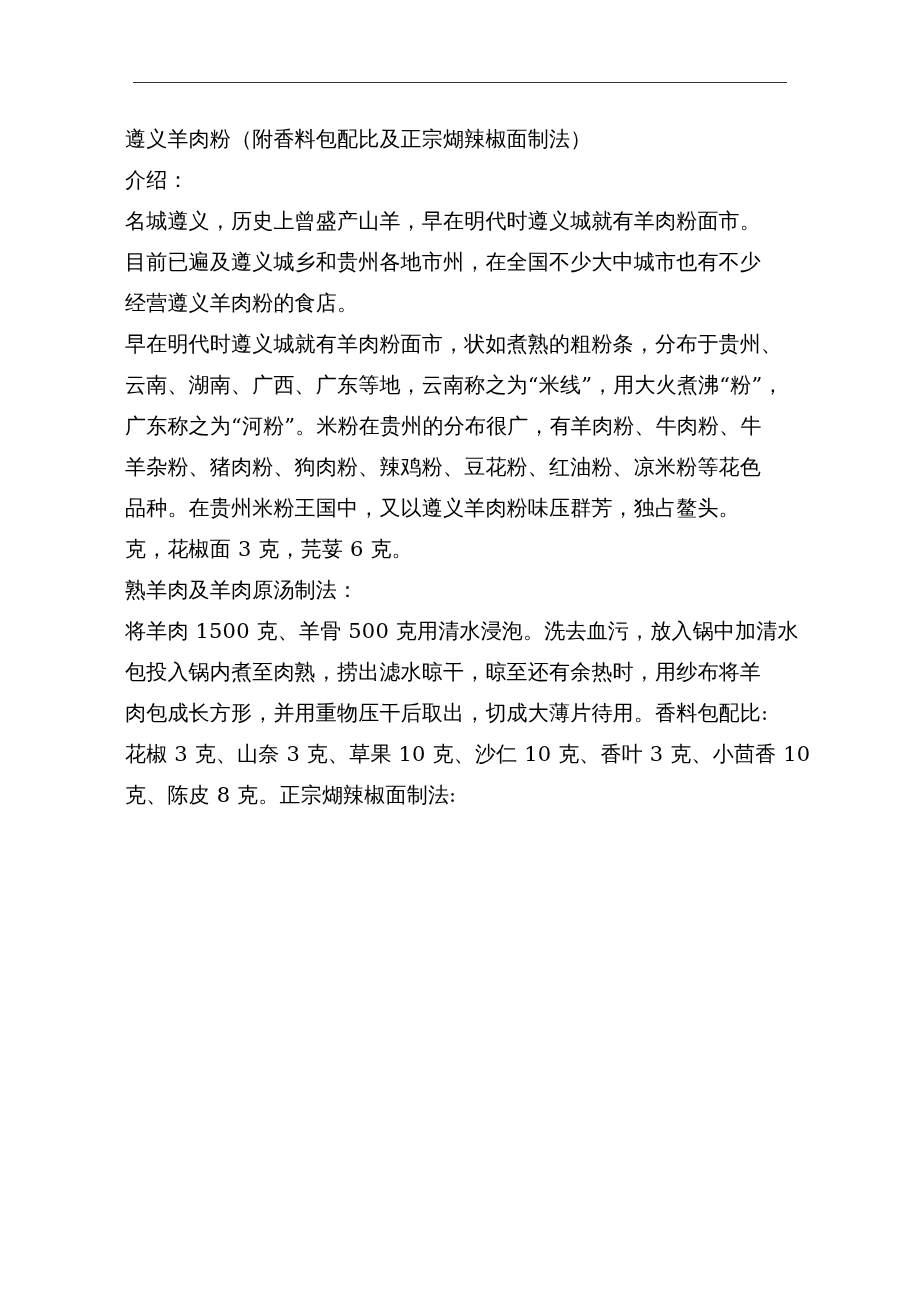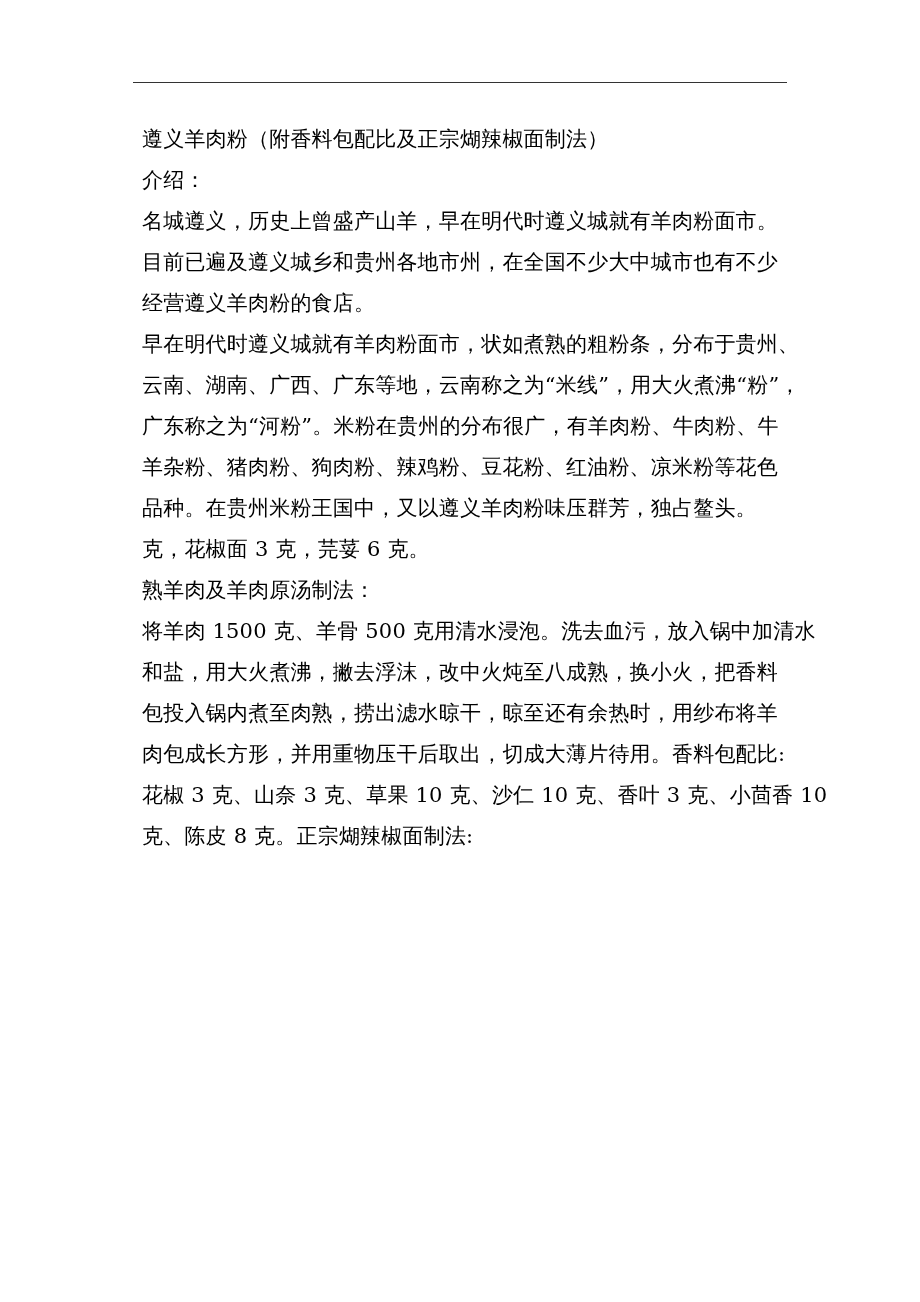--- a/index.html
+++ b/index.html
@@ -18,21 +18,21 @@
     .header-rule {
       position: absolute;
       left: 133px;
       top: 82px;
       width: 654px;
       height: 0;
       border-top: 1.5px solid #333333;
     }
     .content {
       position: absolute;
-      left: 142px;
+      left: 125px;
       top: 119px;
       width: 660px;
     }
     .line {
       height: 41px;
       line-height: 41px;
       font-size: 21px;
       white-space: nowrap;
       letter-spacing: 0.2px;
     }
@@ -49,18 +49,17 @@
   <div class="line">目前已遍及遵义城乡和贵州各地市州，在全国不少大中城市也有不少</div>
   <div class="line">经营遵义羊肉粉的食店。</div>
   <div class="line">早在明代时遵义城就有羊肉粉面市，状如煮熟的粗粉条，分布于贵州、</div>
   <div class="line">云南、湖南、广西、广东等地，云南称之为“米线”，用大火煮沸“粉”，</div>
   <div class="line">广东称之为“河粉”。米粉在贵州的分布很广，有羊肉粉、牛肉粉、牛</div>
   <div class="line">羊杂粉、猪肉粉、狗肉粉、辣鸡粉、豆花粉、红油粉、凉米粉等花色</div>
   <div class="line">品种。在贵州米粉王国中，又以遵义羊肉粉味压群芳，独占鳌头。</div>
   <div class="line">克，花椒面 3 克，芫荽 6 克。</div>
   <div class="line">熟羊肉及羊肉原汤制法：</div>
   <div class="line">将羊肉 1500 克、羊骨 500 克用清水浸泡。洗去血污，放入锅中加清水</div>
-  <div class="line">和盐，用大火煮沸，撇去浮沫，改中火炖至八成熟，换小火，把香料</div>
   <div class="line">包投入锅内煮至肉熟，捞出滤水晾干，晾至还有余热时，用纱布将羊</div>
   <div class="line">肉包成长方形，并用重物压干后取出，切成大薄片待用。香料包配比:</div>
   <div class="line">花椒 3 克、山奈 3 克、草果 10 克、沙仁 10 克、香叶 3 克、小茴香 10</div>
   <div class="line">克、陈皮 8 克。正宗煳辣椒面制法:</div>
 </div>
 
 </body></html>

